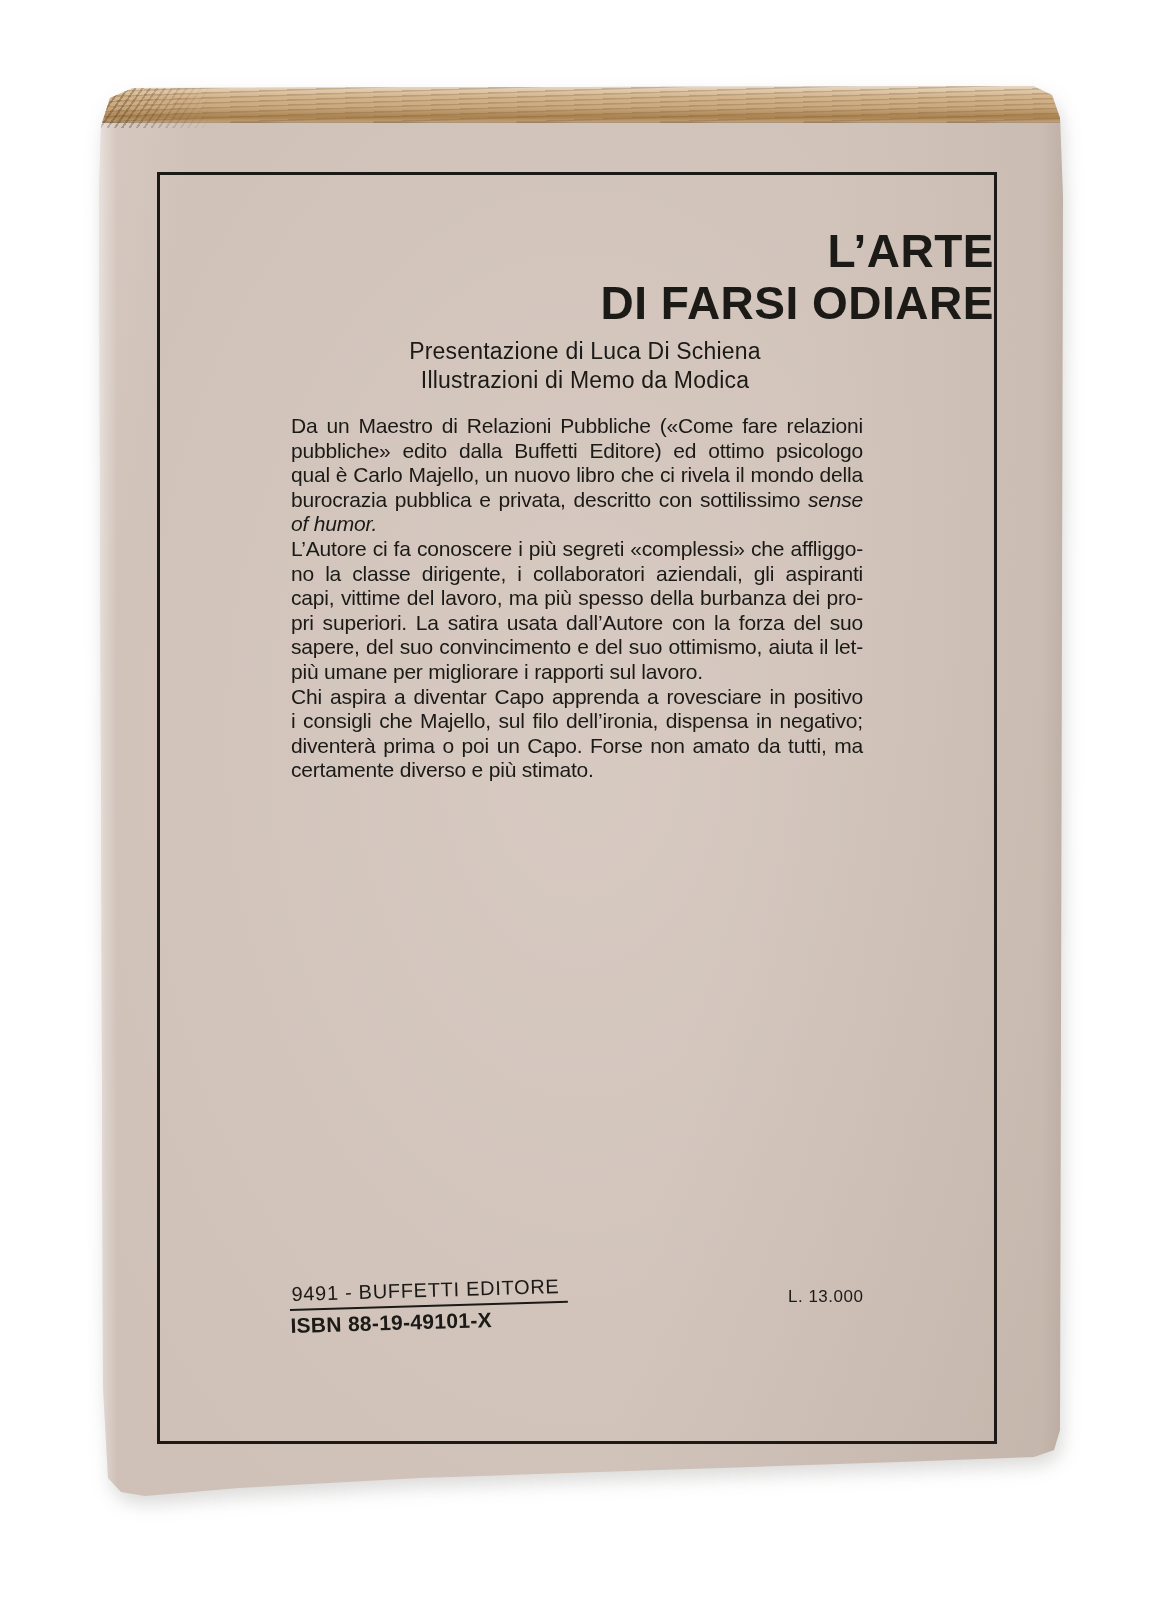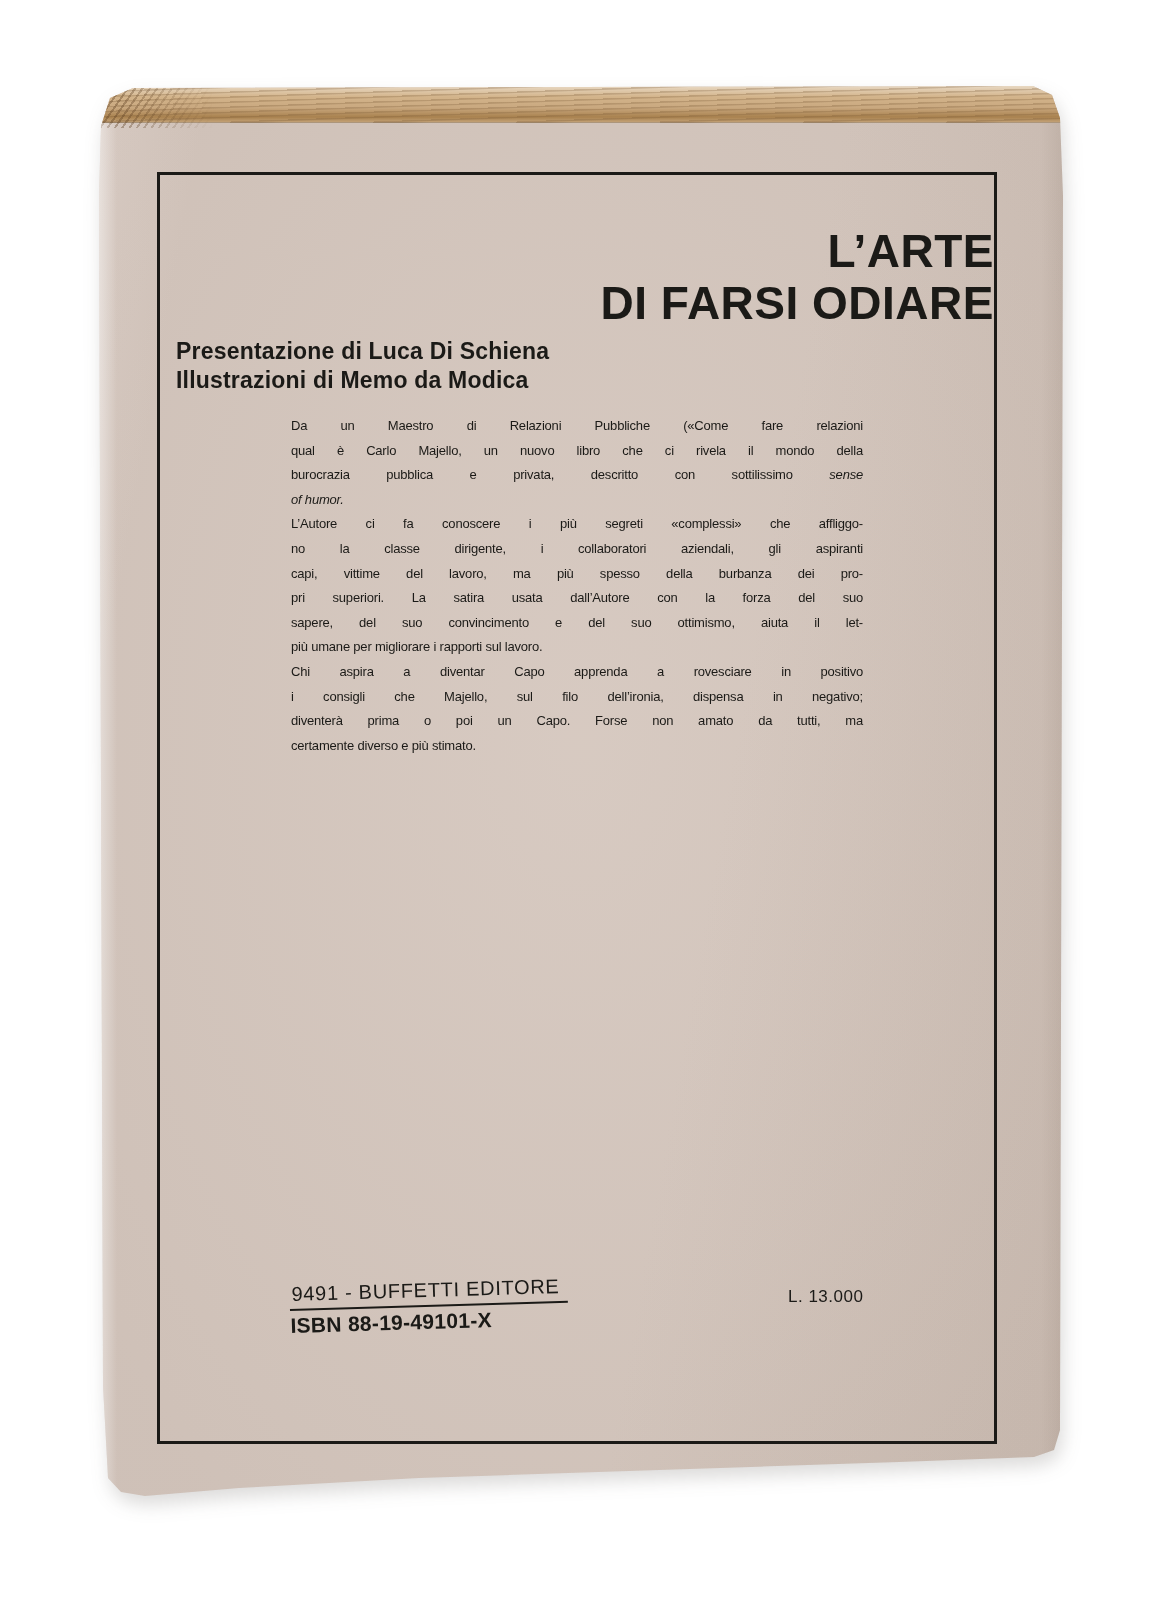--- a/index.html
+++ b/index.html
@@ -64,28 +64,29 @@
   }
 
   .title {
     margin: 50px 0 0 0;
     text-align: right;
     font-size: 46px; line-height: 52px; font-weight: bold;
     letter-spacing: 0.5px;
   }
   .credits {
     margin-top: 8px;
-    font-size: 23px; line-height: 29px; font-weight: bold;
+    text-align: center;
+    font-size: 23px; line-height: 29px; font-weight: normal;
     letter-spacing: 0.2px;
     padding-left: 16px;
   }
   .body-text {
     margin: 19px auto 12px auto;
     width: 572px;
-    font-size: 13px; line-height: 24.6px;
+    font-size: 21px; line-height: 24.6px;
     letter-spacing: -0.2px;
   }
   .body-line { text-align: justify; text-align-last: justify; white-space: normal; }
   .body-line.para-end { text-align-last: left; }
   .body-line em { }
 
   .pub-block {
     position: absolute; left: 130px; top: 1108px;
     transform: rotate(-1.7deg); transform-origin: left center;
   }
@@ -120,20 +121,21 @@
           <div>DI FARSI ODIARE</div>
         </h1>
 
         <div class="credits">
           <div>Presentazione di Luca Di Schiena</div>
           <div>Illustrazioni di Memo da Modica</div>
         </div>
 
         <div class="body-text">
             <div class="body-line"><span>Da un Maestro di Relazioni Pubbliche («Come fare relazioni</span></div>
+            <div class="body-line"><span>pubbliche» edito dalla Buffetti Editore) ed ottimo psicologo</span></div>
             <div class="body-line"><span>qual è Carlo Majello, un nuovo libro che ci rivela il mondo della</span></div>
             <div class="body-line"><span>burocrazia pubblica e privata, descritto con sottilissimo </span><em>sense</em></div>
             <div class="body-line para-end"><em>of humor.</em></div>
             <div class="body-line"><span>L’Autore ci fa conoscere i più segreti «complessi» che affliggo-</span></div>
             <div class="body-line"><span>no la classe dirigente, i collaboratori aziendali, gli aspiranti</span></div>
             <div class="body-line"><span>capi, vittime del lavoro, ma più spesso della burbanza dei pro-</span></div>
             <div class="body-line"><span>pri superiori. La satira usata dall’Autore con la forza del suo</span></div>
             <div class="body-line"><span>sapere, del suo convincimento e del suo ottimismo, aiuta il let-</span></div>
             <div class="body-line para-end"><span>più umane per migliorare i rapporti sul lavoro.</span></div>
             <div class="body-line"><span>Chi aspira a diventar Capo apprenda a rovesciare in positivo</span></div>

